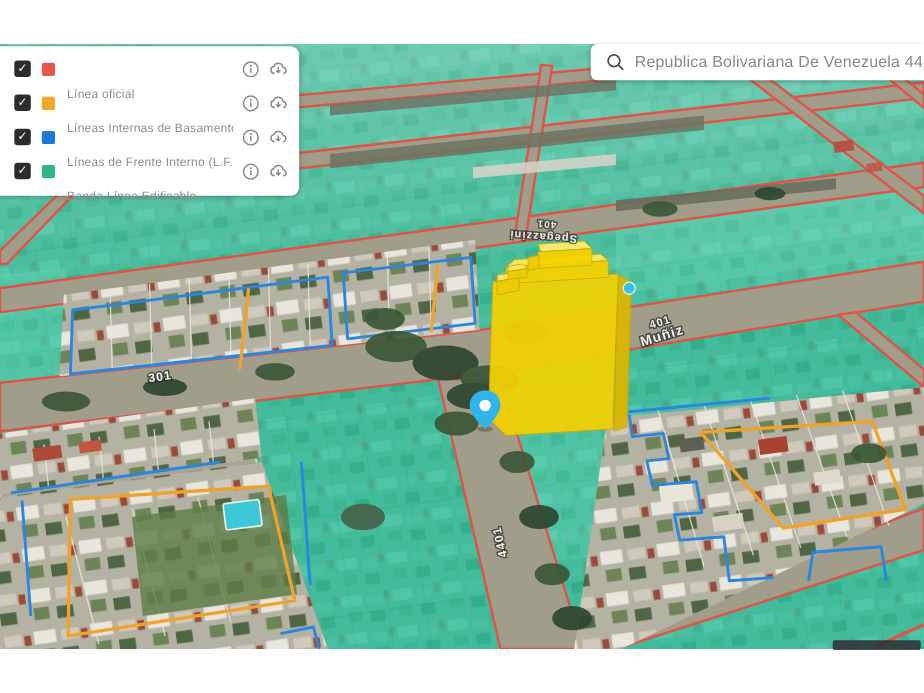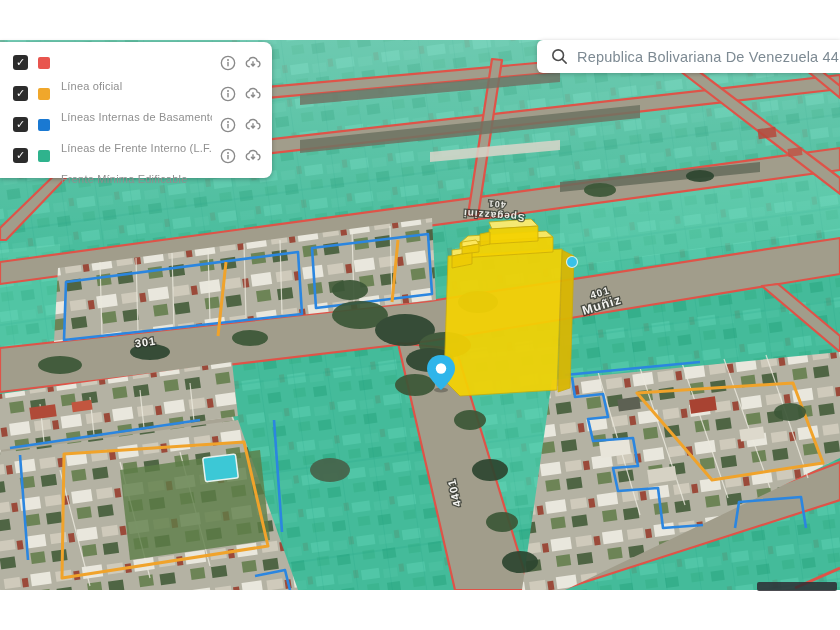--- a/index.html
+++ b/index.html
@@ -241,21 +241,21 @@
         <rect x="9.2" y="8.6" width="1.6" height="5.2" rx="0.8" fill="#8a8a8a"></rect>
       </svg>
     <svg class="licon" viewBox="0 0 20 20">
         <path d="M5.8 14.2 a3.6 3.6 0 0 1 -0.4 -7.1 a4.8 4.8 0 0 1 9.3 0.9 a3.2 3.2 0 0 1 0.9 6.2" fill="none" stroke="#8a8a8a" stroke-width="1.5" stroke-linecap="round"></path>
         <path d="M10 8.5 v4.6 M8.2 11.4 l1.8 1.9 1.8-1.9" stroke="#8a8a8a" stroke-width="1.5" fill="none" stroke-linecap="round" stroke-linejoin="round"></path>
       </svg>
   </div>
   <div class="lrow">
     <div class="chk">✓</div>
     <div class="swatch" style="background: rgb(47, 179, 141);"></div>
-    <div class="llabel">Frente Mínima Edificable</div>
+    <div class="llabel">Banda Línea Edificable</div>
     <svg class="licon" viewBox="0 0 20 20">
         <circle cx="10" cy="10" r="7.4" fill="none" stroke="#8a8a8a" stroke-width="1.5"></circle>
         <circle cx="10" cy="6.6" r="1.1" fill="#8a8a8a"></circle>
         <rect x="9.2" y="8.6" width="1.6" height="5.2" rx="0.8" fill="#8a8a8a"></rect>
       </svg>
     <svg class="licon" viewBox="0 0 20 20">
         <path d="M5.8 14.2 a3.6 3.6 0 0 1 -0.4 -7.1 a4.8 4.8 0 0 1 9.3 0.9 a3.2 3.2 0 0 1 0.9 6.2" fill="none" stroke="#8a8a8a" stroke-width="1.5" stroke-linecap="round"></path>
         <path d="M10 8.5 v4.6 M8.2 11.4 l1.8 1.9 1.8-1.9" stroke="#8a8a8a" stroke-width="1.5" fill="none" stroke-linecap="round" stroke-linejoin="round"></path>
       </svg>
   </div>

